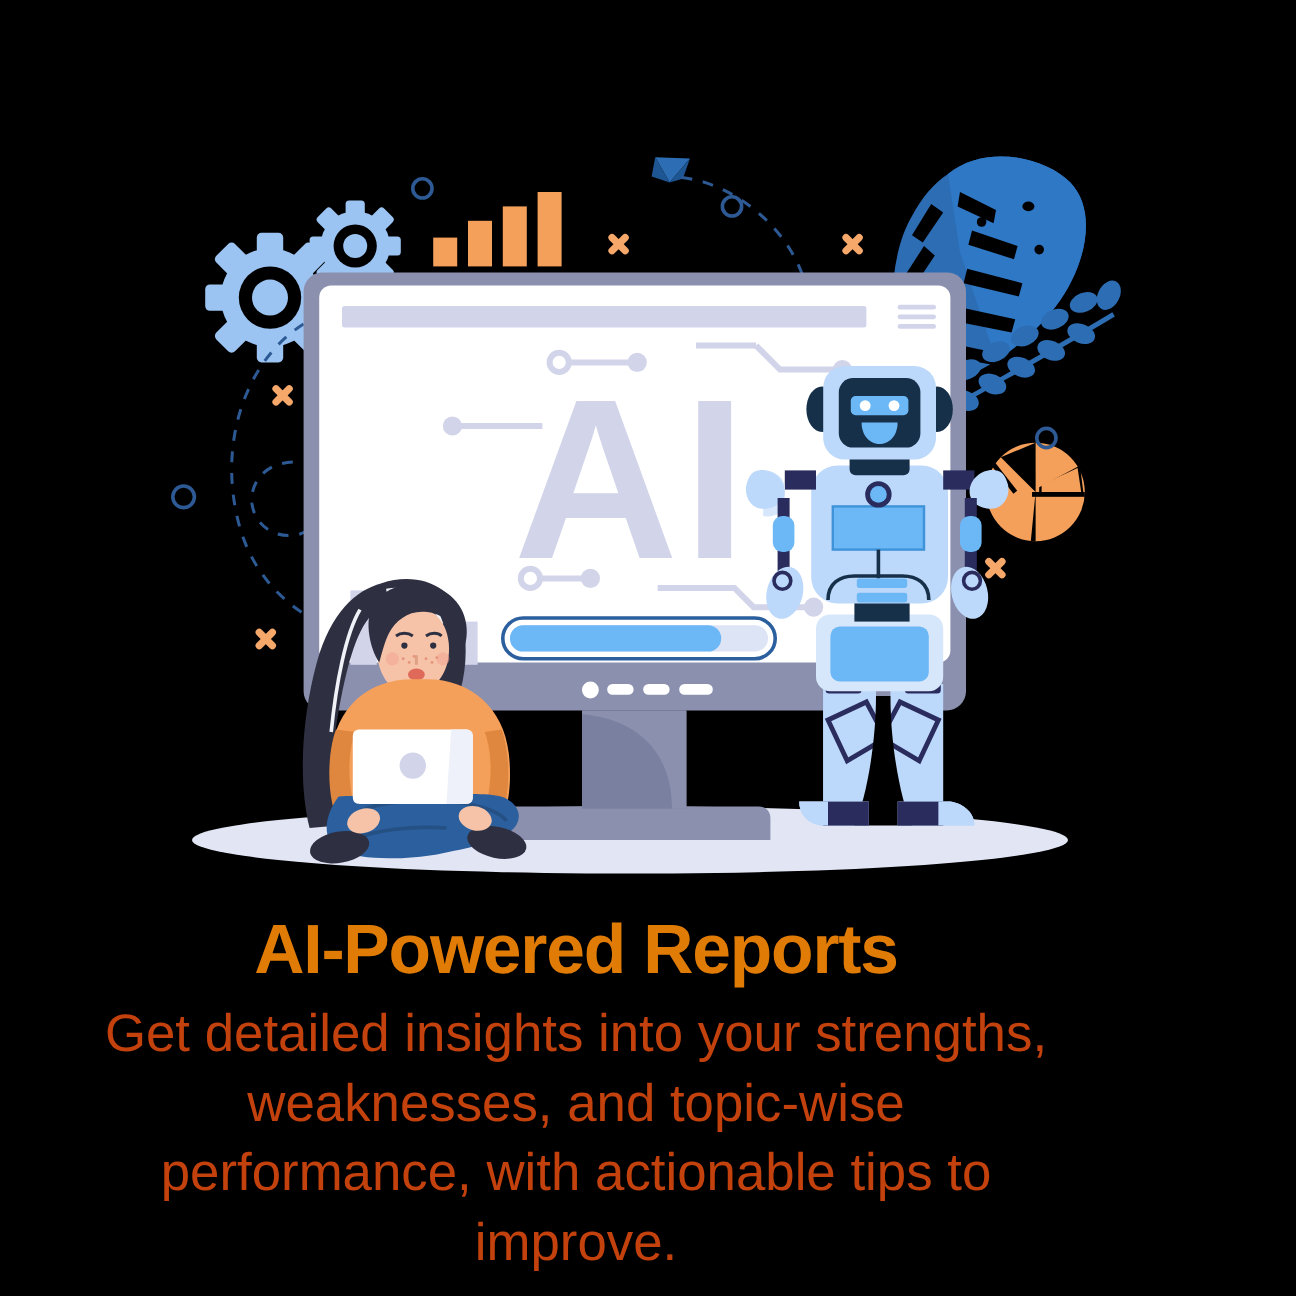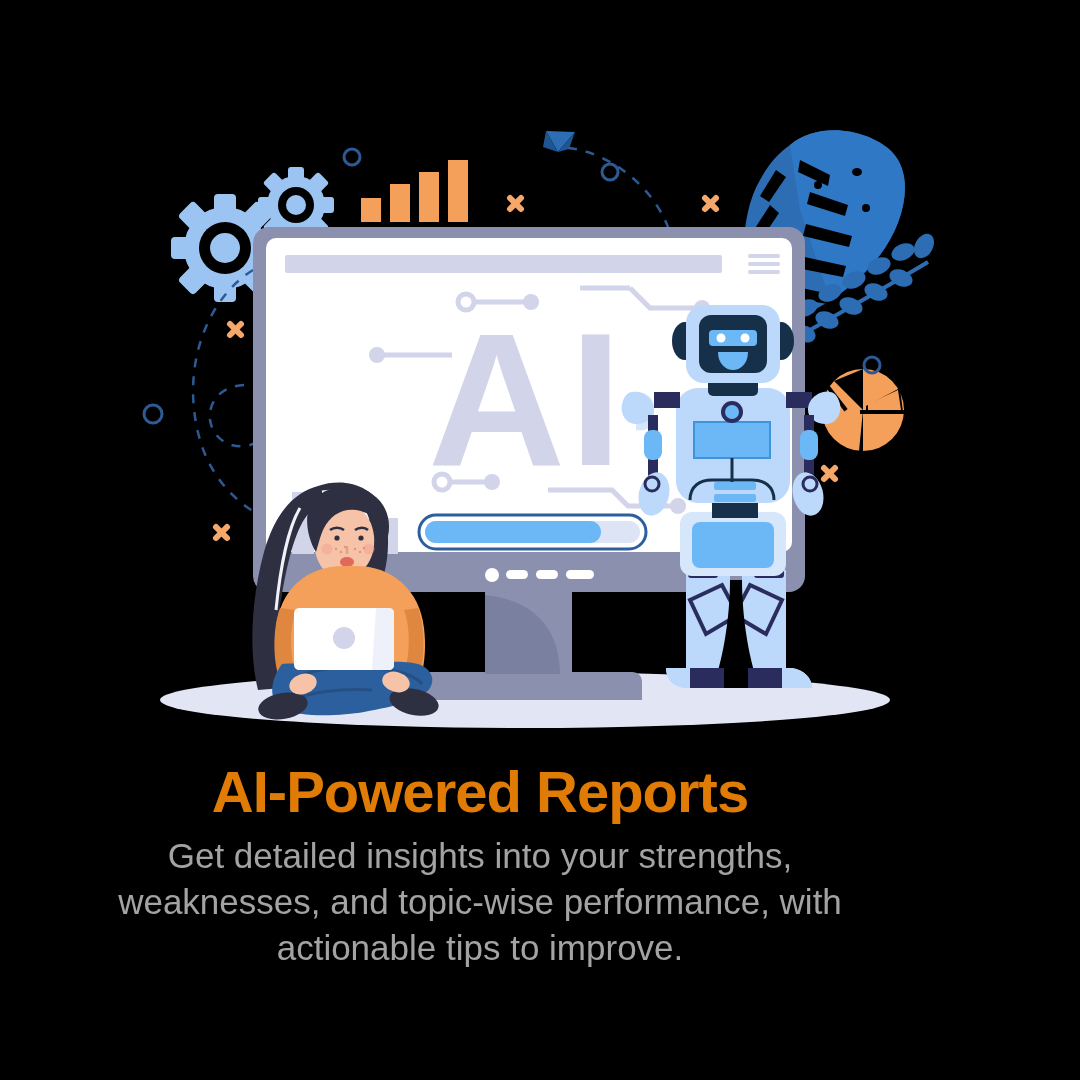--- a/index.html
+++ b/index.html
@@ -40,23 +40,23 @@
     font-size: 58px;
     letter-spacing: -1px;
     color: #e07b06;
     line-height: 1.05;
   }
   #subhead {
     margin: 10px auto 0 auto;
     width: 810px;
     font-family: "Liberation Sans", sans-serif;
     font-weight: normal;
-    font-size: 35px;
+    font-size: 44px;
     line-height: 1.32;
-    color: #a3a3a3;
+    color: #c2410c;
   }
 </style>
 </head>
 <body>
 
 <div id="page">
 
   <svg id="illustration" viewBox="0 0 1080 760">
 
     <g>

